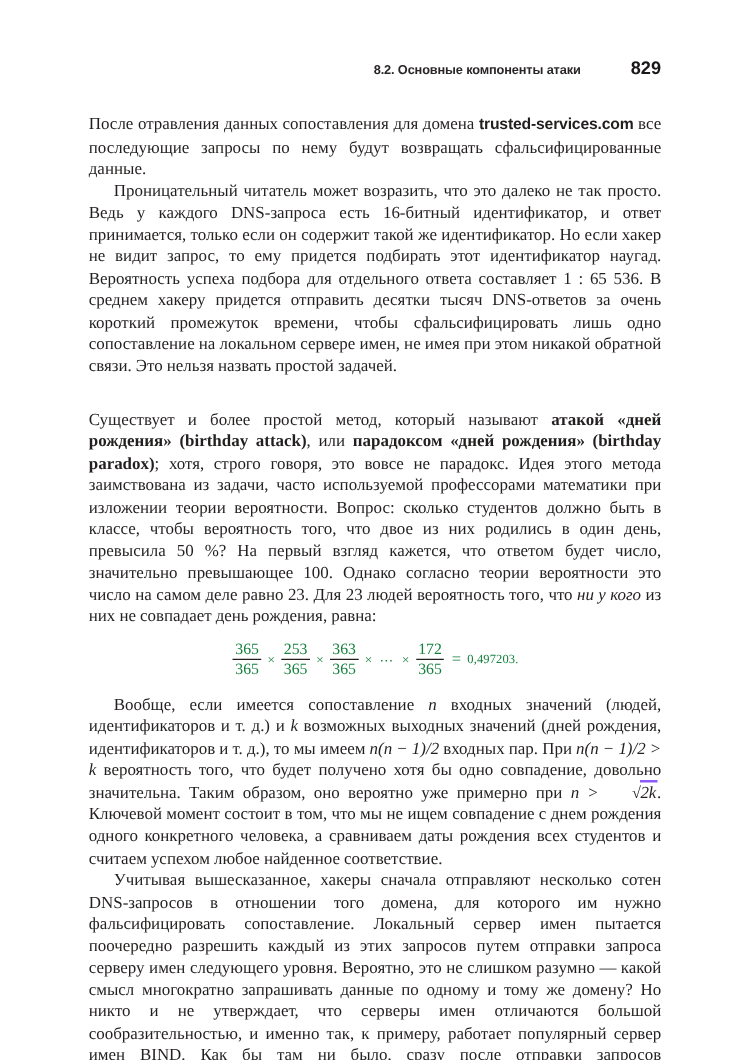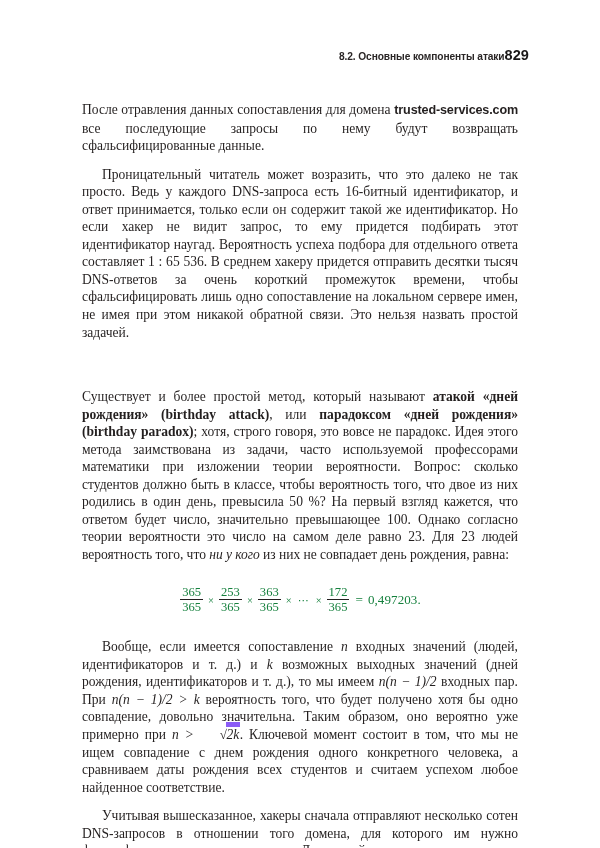--- a/index.html
+++ b/index.html
@@ -21,48 +21,49 @@
   
   .running-head {
     position: absolute;
     left: 71px;
     right: 71px;
     top: 47px;
     height: 18px;
     display: flex;
     align-items: baseline;
     justify-content: flex-end;
-    gap: 0;
+    gap: 11px;
   }
   .rh-title {
     font-family: "Liberation Sans", "DejaVu Sans", sans-serif;
     font-size: 10.2px;
     font-weight: 600;
     letter-spacing: -0.1px;
     color: #2a2626;
     white-space: nowrap;
   }
   .rh-folio {
     font-family: "Liberation Sans", "DejaVu Sans", sans-serif;
     font-size: 14.5px;
     font-weight: 700;
     color: #1a1717;
+    margin-left: 29px;
     letter-spacing: 0.1px;
   }
 
   
   .column {
     position: absolute;
     left: 71px;
     top: 90px;
     width: 458px;
   }
 
   p.body {
-    margin: 11px;
+    margin: 0;
     font-size: 13.55px;
     line-height: 17.55px;
     text-align: justify;
     text-justify: inter-word;
     text-indent: 0;
     hyphens: manual;
     word-spacing: -0.15px;
   }
   p.body.indent {
     text-indent: 20px;
@@ -141,32 +142,32 @@
     font-size: 13.2px;
   }
   .dots {
     margin: 0 2px;
     font-size: 11px;
     letter-spacing: 1px;
     position: relative;
     top: 1px;
   }
   .result {
-    font-size: 13px;
+    font-size: 10px;
     letter-spacing: 0.1px;
   }
 
   
   .radical {
     font-style: normal;
     display: inline-block;
   }
   .radical .rad-sym { font-size: 13px; }
   .radical .rad-arg {
-    border-top: 5px solid #8b5cf6;
+    border-top: 2px solid #8b5cf6;
     padding: 0 0.5px;
     margin-left: -1px;
   }
 </style>
 </head>
 <body>
 
 <div class="page">
 
   <div class="running-head">

